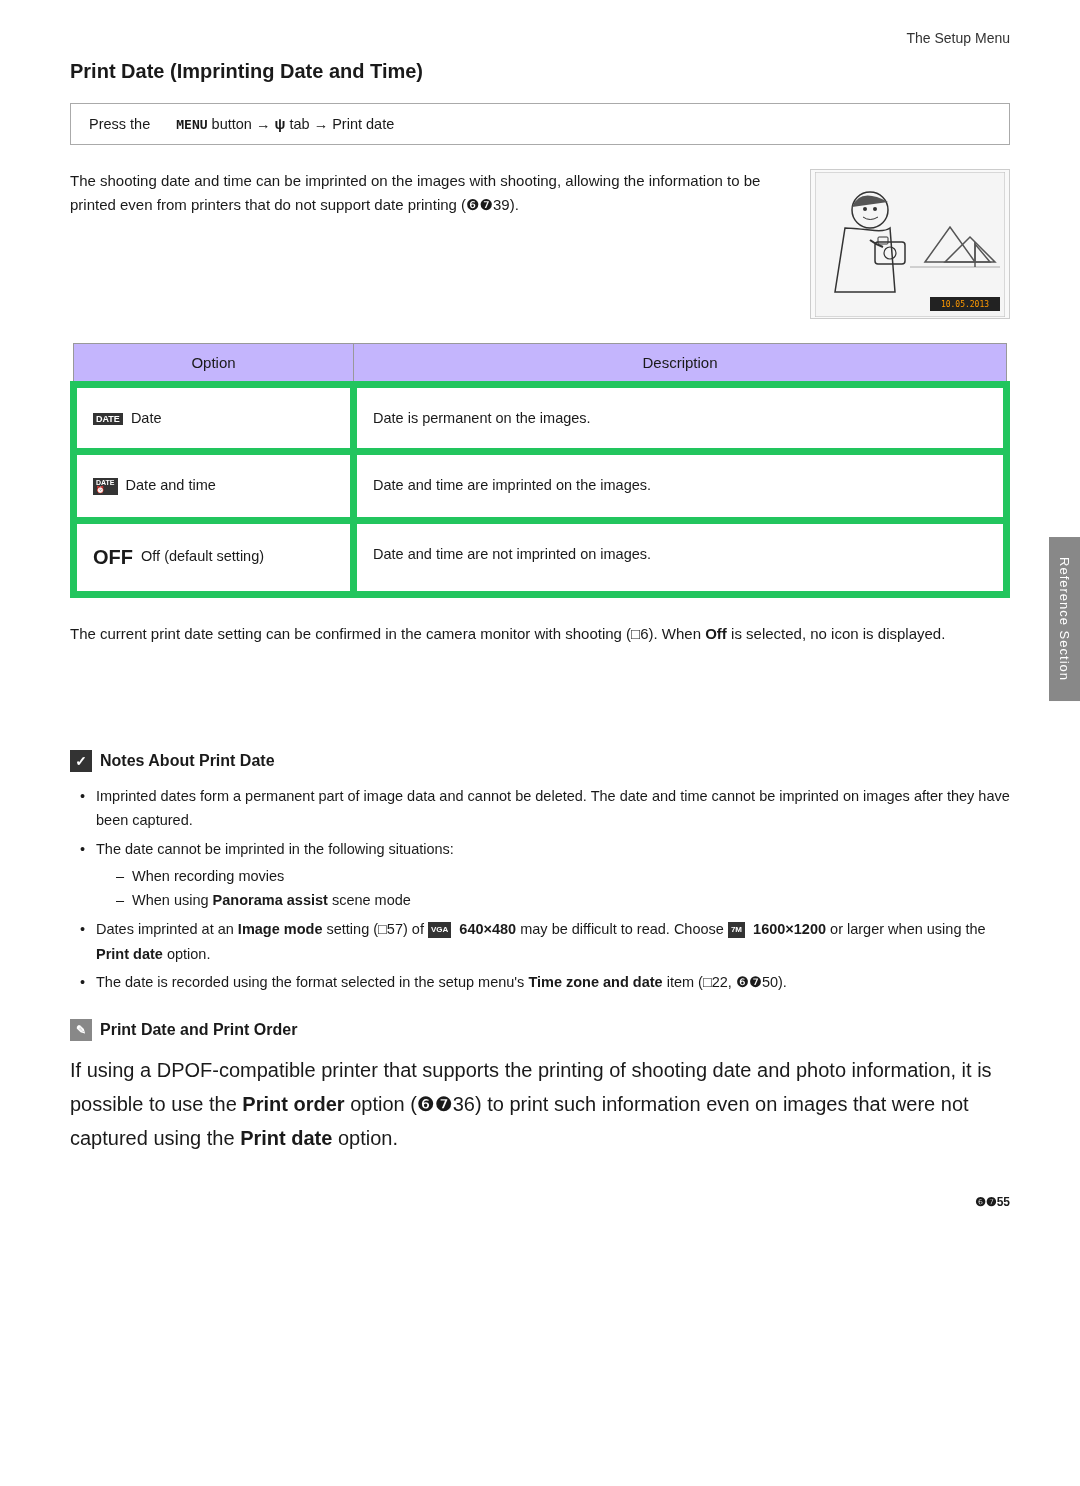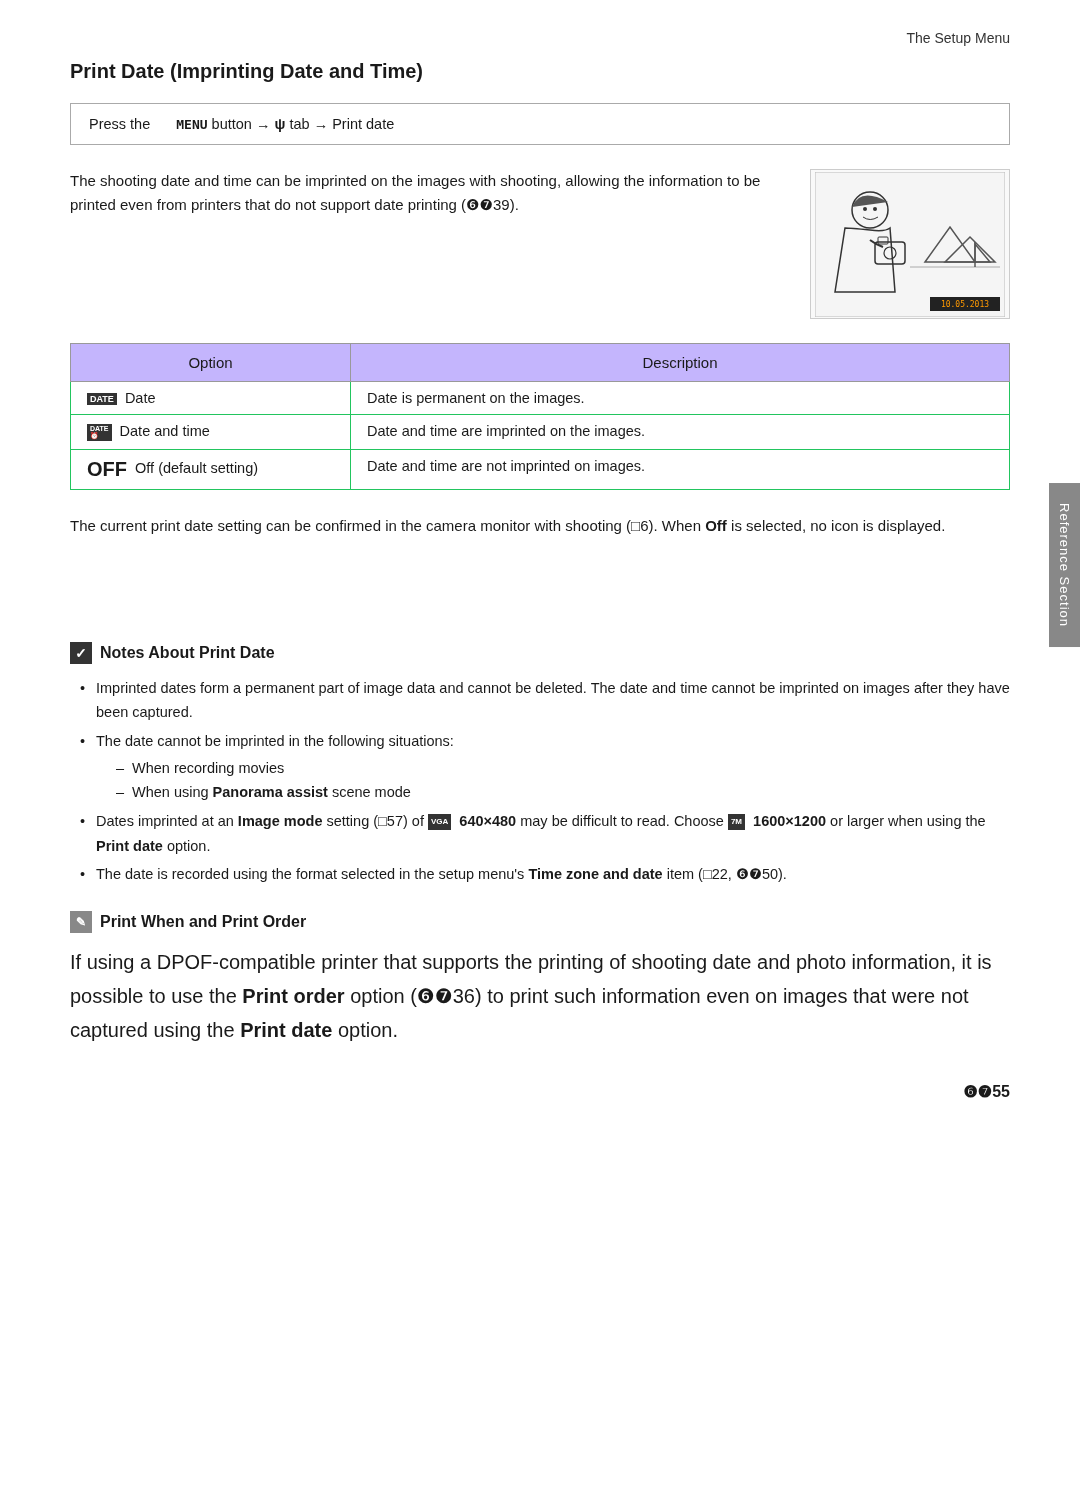--- a/index.html
+++ b/index.html
@@ -90,23 +90,23 @@
     .options-table th {
       background: #c4b5fd;
       padding: 10px 16px;
       text-align: center;
       font-weight: normal;
       font-size: 15px;
       border: 1px solid #999;
     }
 
     .options-table td {
-      padding: 8px 16px;
+      padding: 22px 16px;
       font-size: 14.5px;
-      border: 1px solid #22c55e;
+      border: 7px solid #22c55e;
       vertical-align: top;
     }
 
     .options-table td:first-child {
       width: 280px;
       font-size: 14.5px;
     }
 
     .icon-box {
       display: inline-block;
@@ -221,21 +221,21 @@
     .print-order-text {
       font-size: 20px;
       line-height: 1.7;
     }
 
     
     .page-number {
       position: absolute;
       bottom: 30px;
       right: 70px;
-      font-size: 16px;
+      font-size: 12px;
       font-weight: bold;
     }
 
     
     .side-tab {
       position: absolute;
       right: 0;
       top: 50%;
       transform: translateY(-50%);
       background: #888;
@@ -380,21 +380,21 @@
       <li>
         The date is recorded using the format selected in the setup menu's <strong>Time zone and date</strong> item (□22, <span class="special-char">❻❼</span>50).
       </li>
     </ul>
   </div>
 
   
   <div class="section-divider">
     <div class="print-order-header">
       <span class="pencil-icon">✎</span>
-      <span>Print When and Print Order</span>
+      <span>Print Date and Print Order</span>
     </div>
     <p class="print-order-text">
       If using a DPOF-compatible printer that supports the printing of shooting date and photo information, it is possible to use the <strong>Print order</strong> option (<span class="special-char">❻❼</span>36) to print such information even on images that were not captured using the <strong>Print date</strong> option.
     </p>
   </div>
 
   
   <div class="page-number">❻❼55</div>
 
   

